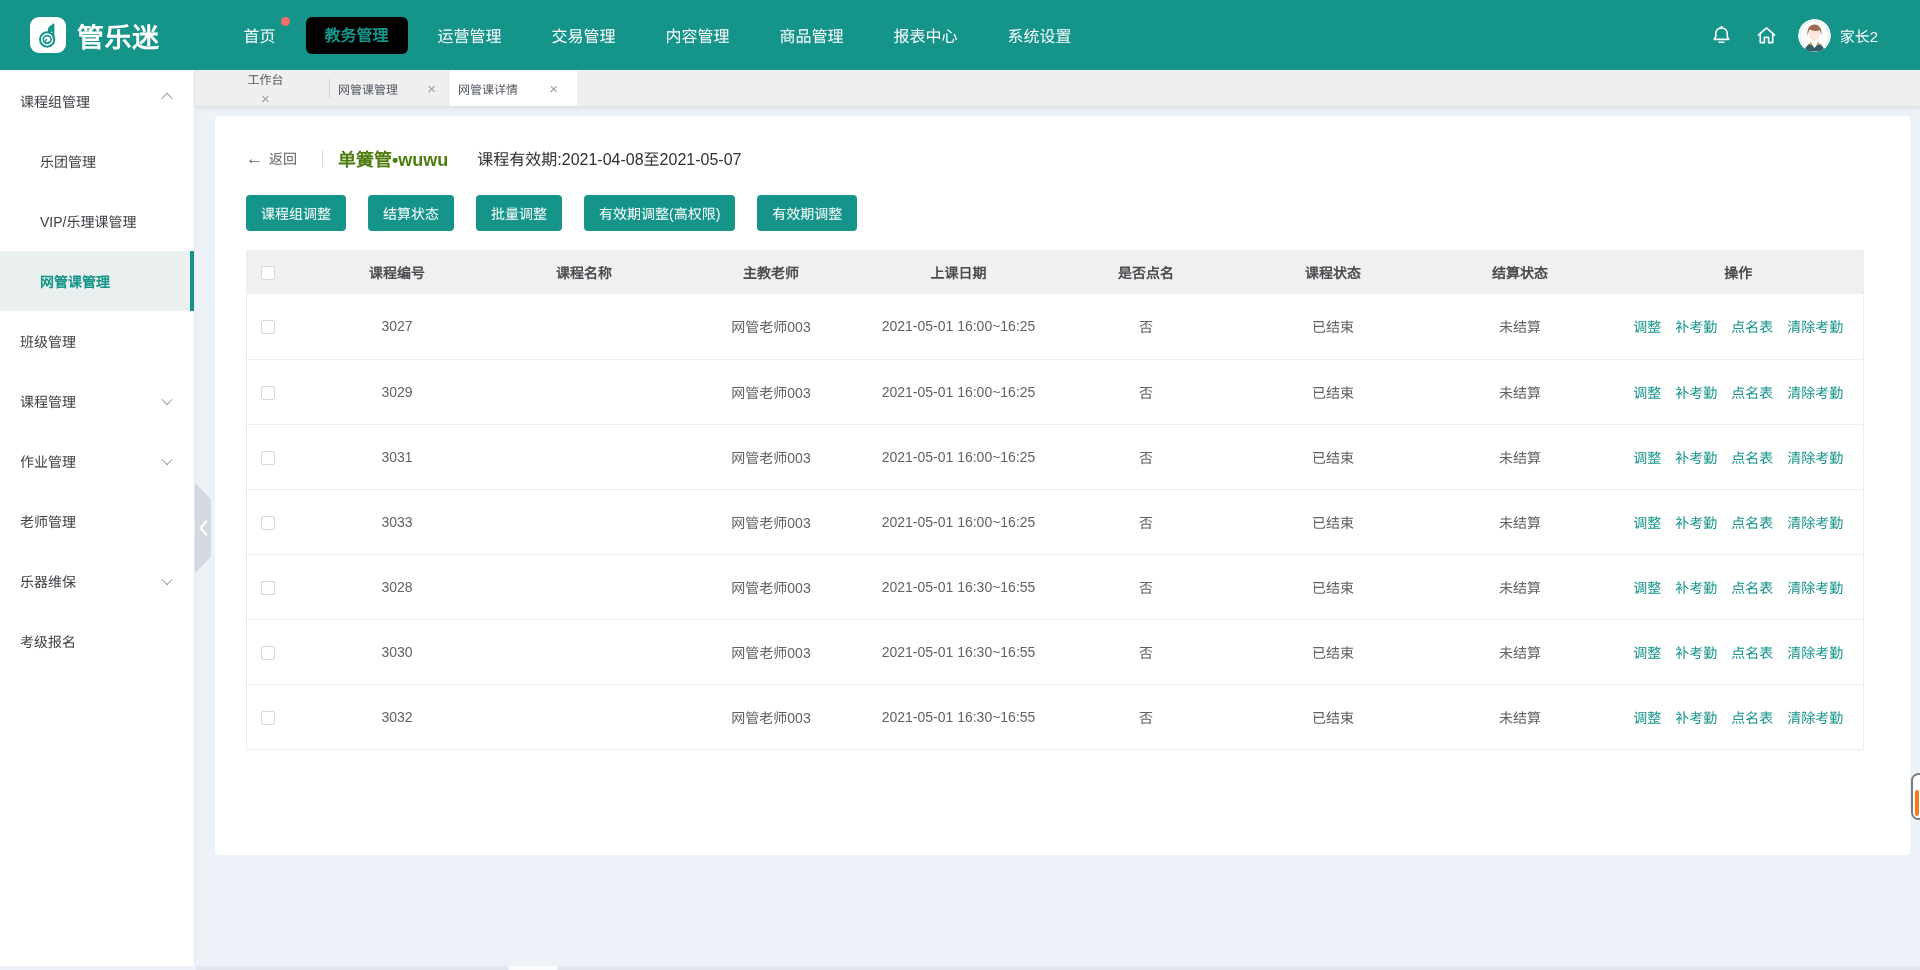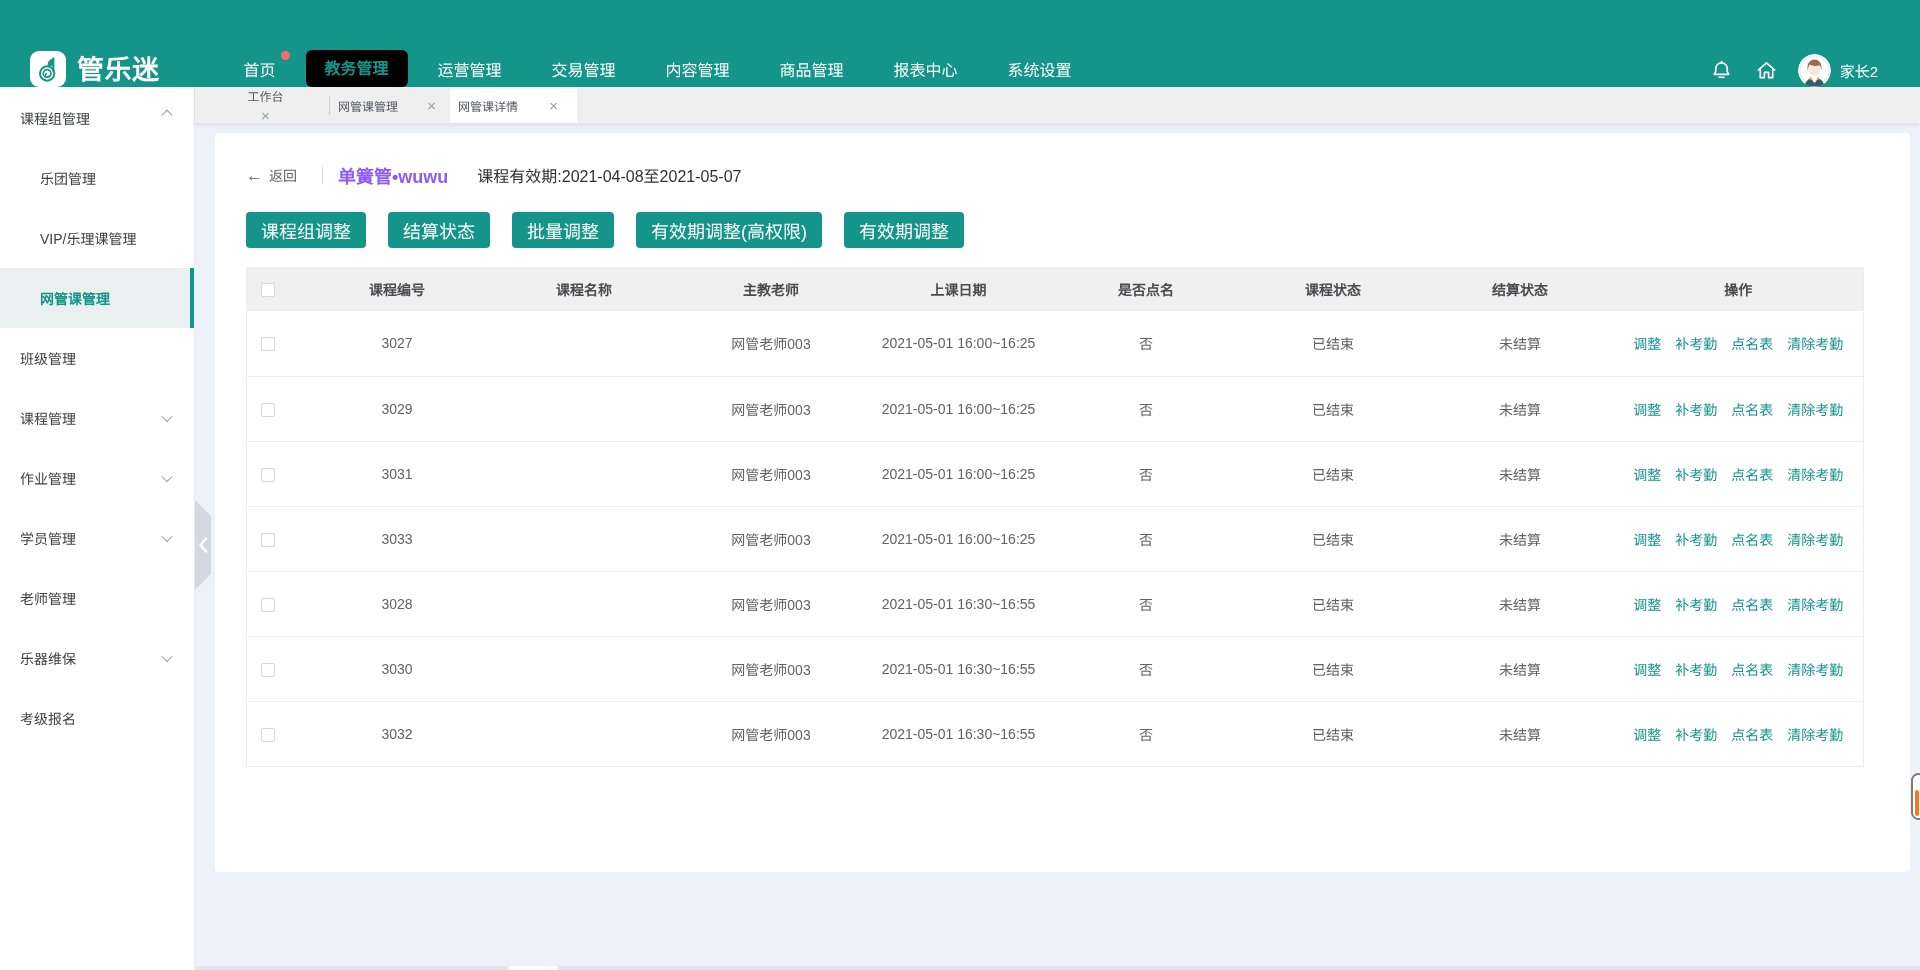--- a/index.html
+++ b/index.html
@@ -1,20 +1,20 @@
 <!DOCTYPE html>
 <html lang="zh-CN"><head>
 <meta charset="utf-8">
 <style>
   * { margin:0; padding:0; box-sizing:border-box; }
   html,body { width:1920px; height:970px; overflow:hidden; }
   body { font-family:"Liberation Sans", sans-serif; position:relative; background:#edf1f8; }
 
   
-  .topbar { height:87px; background:#15948a; display:flex; align-items:flex-end; position:relative; z-index:5; }
+  .topbar { height:70px; background:#15948a; display:flex; align-items:center; position:relative; z-index:5; }
   .logo-box { width:36px; height:36px; margin-left:30px; background:#fff; border-radius:9px; display:flex; align-items:center; justify-content:center; flex:none; }
   .brand { margin-left:11px; color:#fff; font-size:27px; font-weight:700; letter-spacing:0.5px; white-space:nowrap; }
   .topnav { display:flex; align-items:center; margin-left:59px; }
   .nav-item { color:#fff; font-size:16px; padding:0 25px; position:relative; cursor:pointer; white-space:nowrap; }
   .nav-item.active { background:#000000; color:#15948a; height:37px; line-height:37px; padding:0 19px; margin:0 5px; border-radius:6px; font-weight:600; }
   .nav-dot { position:absolute; right:11px; top:-6px; width:9px; height:9px; border-radius:50%; background:#f56c6c; }
   .top-right { margin-left:auto; display:flex; align-items:center; padding-right:42px; }
   .icon-btn { display:flex; cursor:pointer; }
   .icon-btn + .icon-btn { margin-left:22px; }
   .avatar { margin-left:20px; width:33px; height:33px; border-radius:50%; overflow:hidden; display:flex; cursor:pointer; }
@@ -41,24 +41,24 @@
   .tab-3 { width:127px; padding:0 19px 0 8px; background:#fff; }
   .tab-close { color:#9b9ea6; font-size:15px; line-height:1; cursor:pointer; }
   .tab-sep { width:1px; height:19px; background:#cfcfd1; align-self:center; flex:none; }
 
   
   .card { position:absolute; left:20px; right:10px; top:46px; height:739px; background:#fff; border-radius:4px; padding:0 47px 0 31px; }
   .card-head { padding-top:29px; display:flex; align-items:center; }
   .back { display:flex; align-items:center; color:#606266; font-size:14px; cursor:pointer; text-decoration:none; }
   .back-arrow { font-size:17px; margin-right:6px; line-height:1; }
   .vdiv { width:1px; height:17px; background:#d8dce5; margin:0 15px 0 25px; }
-  .title { font-size:18px; font-weight:700; color:#8b5cf6; }
+  .title { font-size:18px; font-weight:700; color:#4d7c0f; }
   .validity { margin-left:29px; font-size:16px; color:#303133; }
   .btn-row { margin-top:24px; display:flex; gap:22px; }
-  .btn { height:36px; padding:0 15px; background:#15948a; color:#fff; font-size:18px; border:none; border-radius:4px; cursor:pointer; white-space:nowrap; }
+  .btn { height:36px; padding:0 15px; background:#15948a; color:#fff; font-size:14px; border:none; border-radius:4px; cursor:pointer; white-space:nowrap; }
 
   
   table { margin-top:19px; width:100%; border-collapse:collapse; table-layout:fixed; border:1px solid #e9edf4; border-top:none; }
   thead th { height:44px; background:#f0f0f0; font-size:14px; font-weight:700; color:#4a4c50; text-align:center; }
   tbody td { height:65px; border-bottom:1px solid #e9edf4; font-size:14px; color:#5f6266; text-align:center; white-space:nowrap; }
   .col-check { text-align:left !important; padding-left:14px; }
   .checkbox { display:inline-block; width:14px; height:14px; border:1px solid #d4d8df; border-radius:2px; background:#fff; vertical-align:middle; cursor:pointer; }
   .op-link { color:#15948a; margin:0 7px; font-size:14px; text-decoration:none; cursor:pointer; white-space:nowrap; }
 
   
@@ -147,24 +147,20 @@
       </div>
     <div class="menu-item lv1">
       <span>课程管理</span>
       <i class="chev down"></i>
     </div>
     <div class="menu-item lv1">
       <span>作业管理</span>
       <i class="chev down"></i>
     </div>
     <div class="menu-item lv1">
-      <span>学员管理</span>
-      <i class="chev down"></i>
-    </div>
-    <div class="menu-item lv1">
         <span>老师管理</span>
       </div>
     <div class="menu-item lv1">
       <span>乐器维保</span>
       <i class="chev down"></i>
     </div>
     <div class="menu-item lv1">
         <span>考级报名</span>
       </div>
   </aside>

